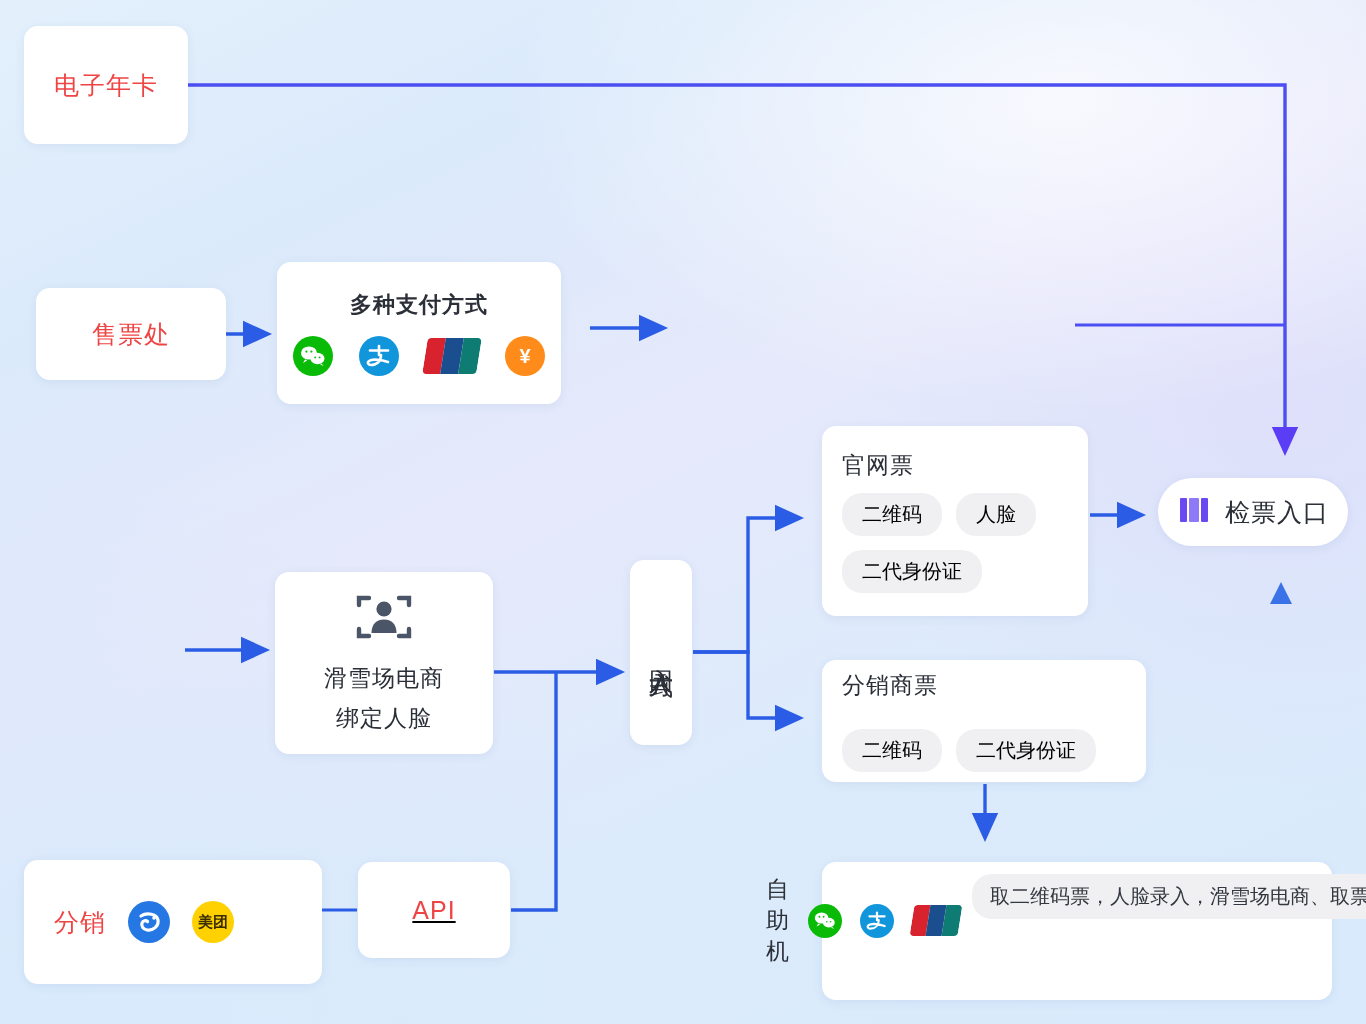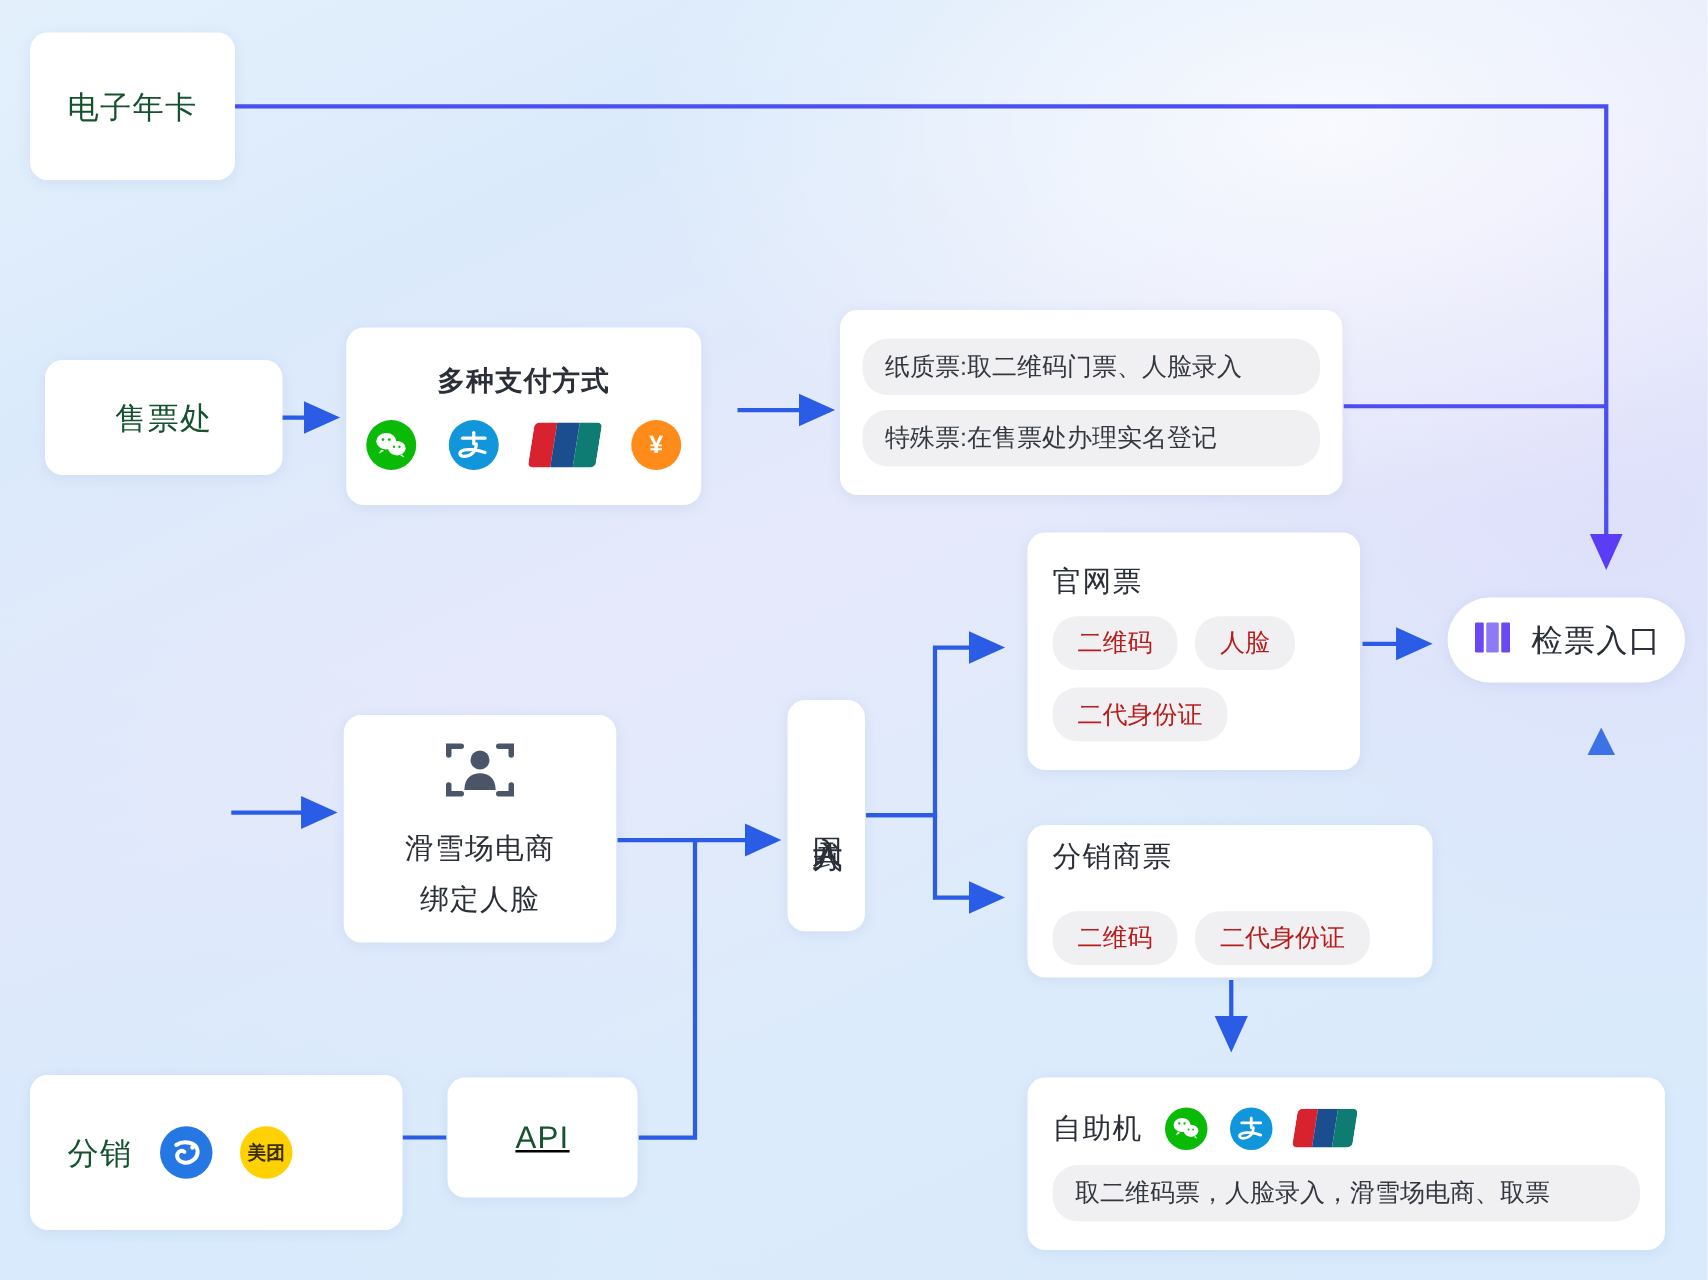--- a/index.html
+++ b/index.html
@@ -24,21 +24,21 @@
   .node {
     position: absolute;
     background: #ffffff;
     border-radius: 14px;
     box-shadow: 0 2px 10px rgba(80,110,170,0.10);
     display: flex;
     align-items: center;
     justify-content: center;
   }
   .node-label {
-    color: #14532d;
+    color: #ef4444;
     font-size: 25px;
     letter-spacing: 1px;
     white-space: nowrap;
   }
 
   
   #n-ecard   { left: 24px;  top: 26px;  width: 164px; height: 118px; }
   #n-boxoffice { left: 36px; top: 288px; width: 190px; height: 92px; }
   #n-direct  { left: 24px;  top: 608px; width: 160px; height: 86px; }
   #n-distrib { left: 24px;  top: 860px; width: 298px; height: 124px;
@@ -72,25 +72,25 @@
   #n-official { left: 822px; top: 426px; width: 266px; height: 190px;
                 flex-direction: column; align-items: flex-start; justify-content: center;
                 padding: 16px 20px; gap: 12px; }
   #n-distticket { left: 822px; top: 660px; width: 324px; height: 122px;
                 flex-direction: column; align-items: flex-start; justify-content: center;
                 padding: 14px 20px; gap: 28px; }
   .card-title { font-size: 23px; color: #2b2f38; letter-spacing: 1px; }
   .tag-row { display: flex; gap: 14px; flex-wrap: wrap; }
   .tag {
     background: #f0f0f2; border-radius: 20px; padding: 8px 20px;
-    font-size: 20px; color: #b91c1c; white-space: nowrap;
+    font-size: 20px; color: #000000; white-space: nowrap;
   }
 
   #n-kiosk { left: 822px; top: 862px; width: 510px; height: 138px;
-             flex-direction: column; align-items: flex-start; justify-content: center;
+             align-items: flex-start; justify-content: center;
              padding: 12px 20px; gap: 12px; }
   .kiosk-head { display: flex; align-items: center; gap: 18px; }
 
   #n-gate { left: 1158px; top: 478px; width: 190px; height: 68px;
             border-radius: 36px; gap: 14px; }
   #n-gate .glabel { font-size: 25px; color: #2b2f38; letter-spacing: 1px; }
 
   
   .ico { display: inline-block; flex: none; }
   .ico-circle { border-radius: 50%; display:flex; align-items:center; justify-content:center; }
@@ -203,24 +203,20 @@
       </span>
       <span class="ico unionpay" style="width:54px;height:36px;">
         <i class="up-a" style="width:18px"></i>
           <i class="up-b" style="width:18px"></i>
           <i class="up-c" style="width:18px"></i>
       </span>
       <span class="ico ico-circle ypay" style="width:40px;height:40px;font-size:20px;">¥</span>
     </span>
   </div>
 
-  <div class="node" id="n-tickets">
-    <div class="pill-wide">纸质票:取二维码门票、人脸录入</div>
-    <div class="pill-wide">特殊票:在售票处办理实名登记</div>
-  </div>
 
   <div class="node" id="n-ecom">
     <span class="face-ico">
       <svg width="58" height="52" viewBox="0 0 58 52" aria-hidden="true">
         <g fill="none" stroke="#4a5568" stroke-width="4.4" stroke-linecap="round">
           <path d="M4,14 L4,7 L14,7"></path>
           <path d="M54,14 L54,7 L44,7"></path>
           <path d="M4,38 L4,45 L14,45"></path>
           <path d="M54,38 L54,45 L44,45"></path>
         </g>

